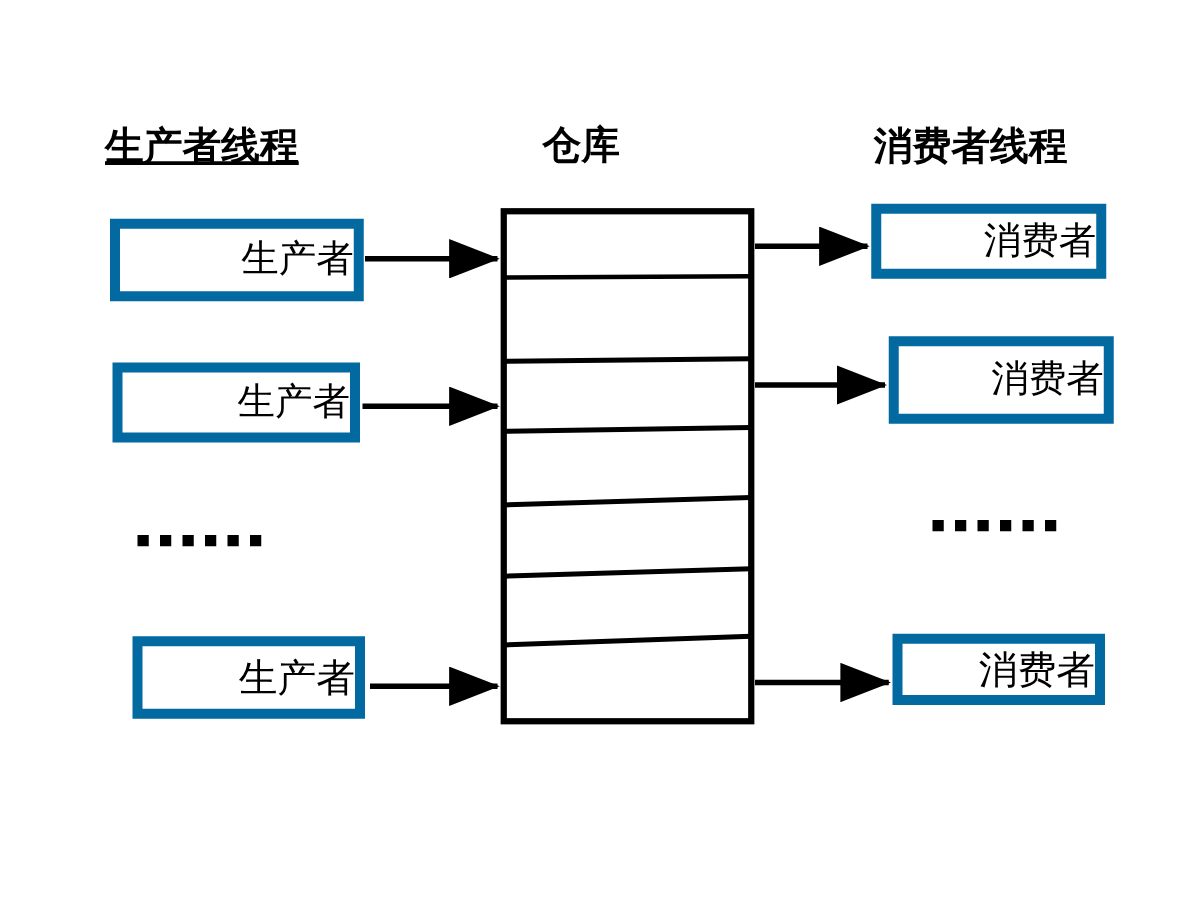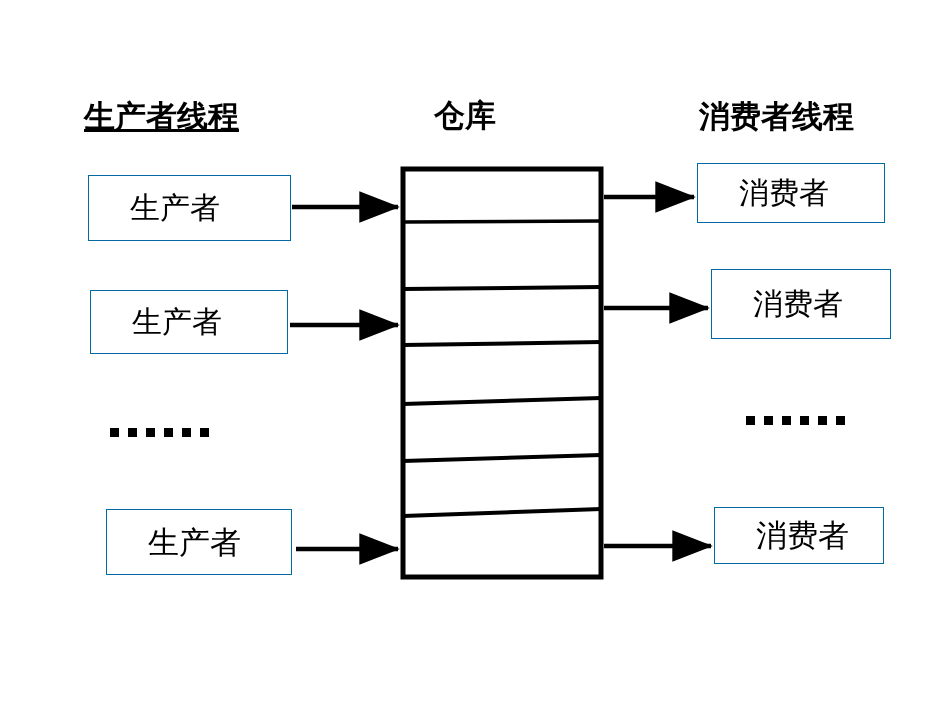--- a/index.html
+++ b/index.html
@@ -35,24 +35,24 @@
     line-height: 1;
   }
   #header-producer { left: 84px;  top: 101px; text-decoration: underline; }
   #header-warehouse{ left: 434px; top: 100px; text-align: right; }
   #header-consumer { left: 699px; top: 101px; }
 
   .entity-box {
     position: absolute;
     box-sizing: border-box;
     background: #ffffff;
-    border: 1px solid #0369a1;
+    border: 8px solid #0369a1;
     display: flex;
     align-items: center;
-    justify-content: flex-start;
+    justify-content: flex-end;
     padding-left: 41px;
   }
   .entity-label {
     font-size: 30px;
     font-weight: 400;
     color: #000000;
     white-space: nowrap;
     line-height: 1;
   }
 

